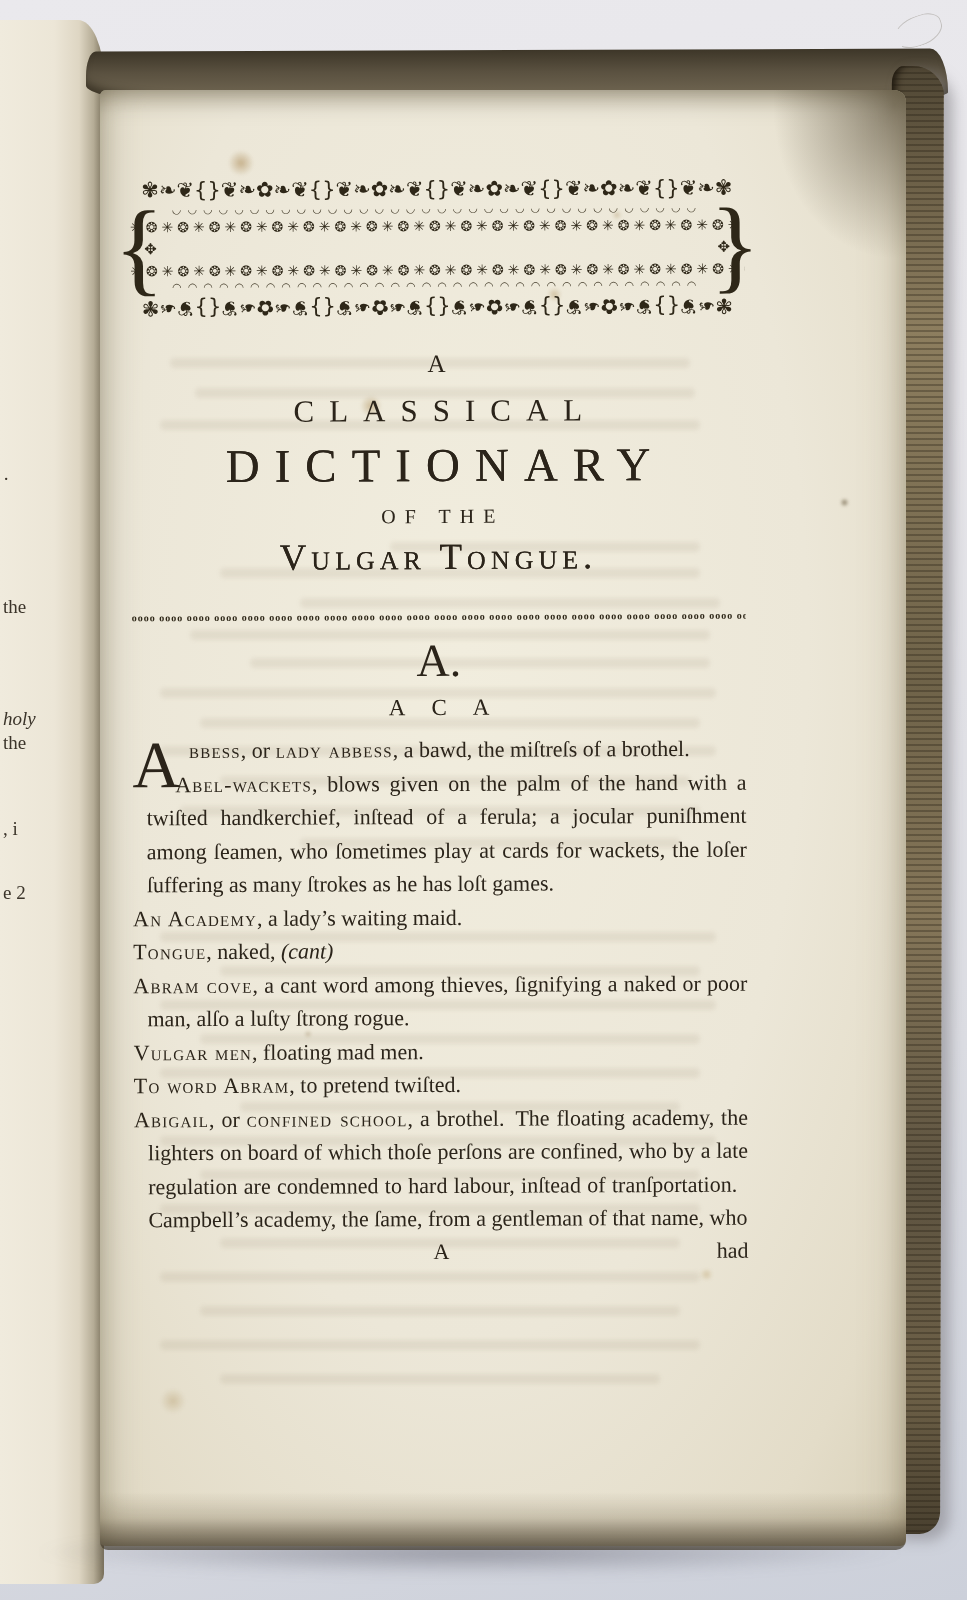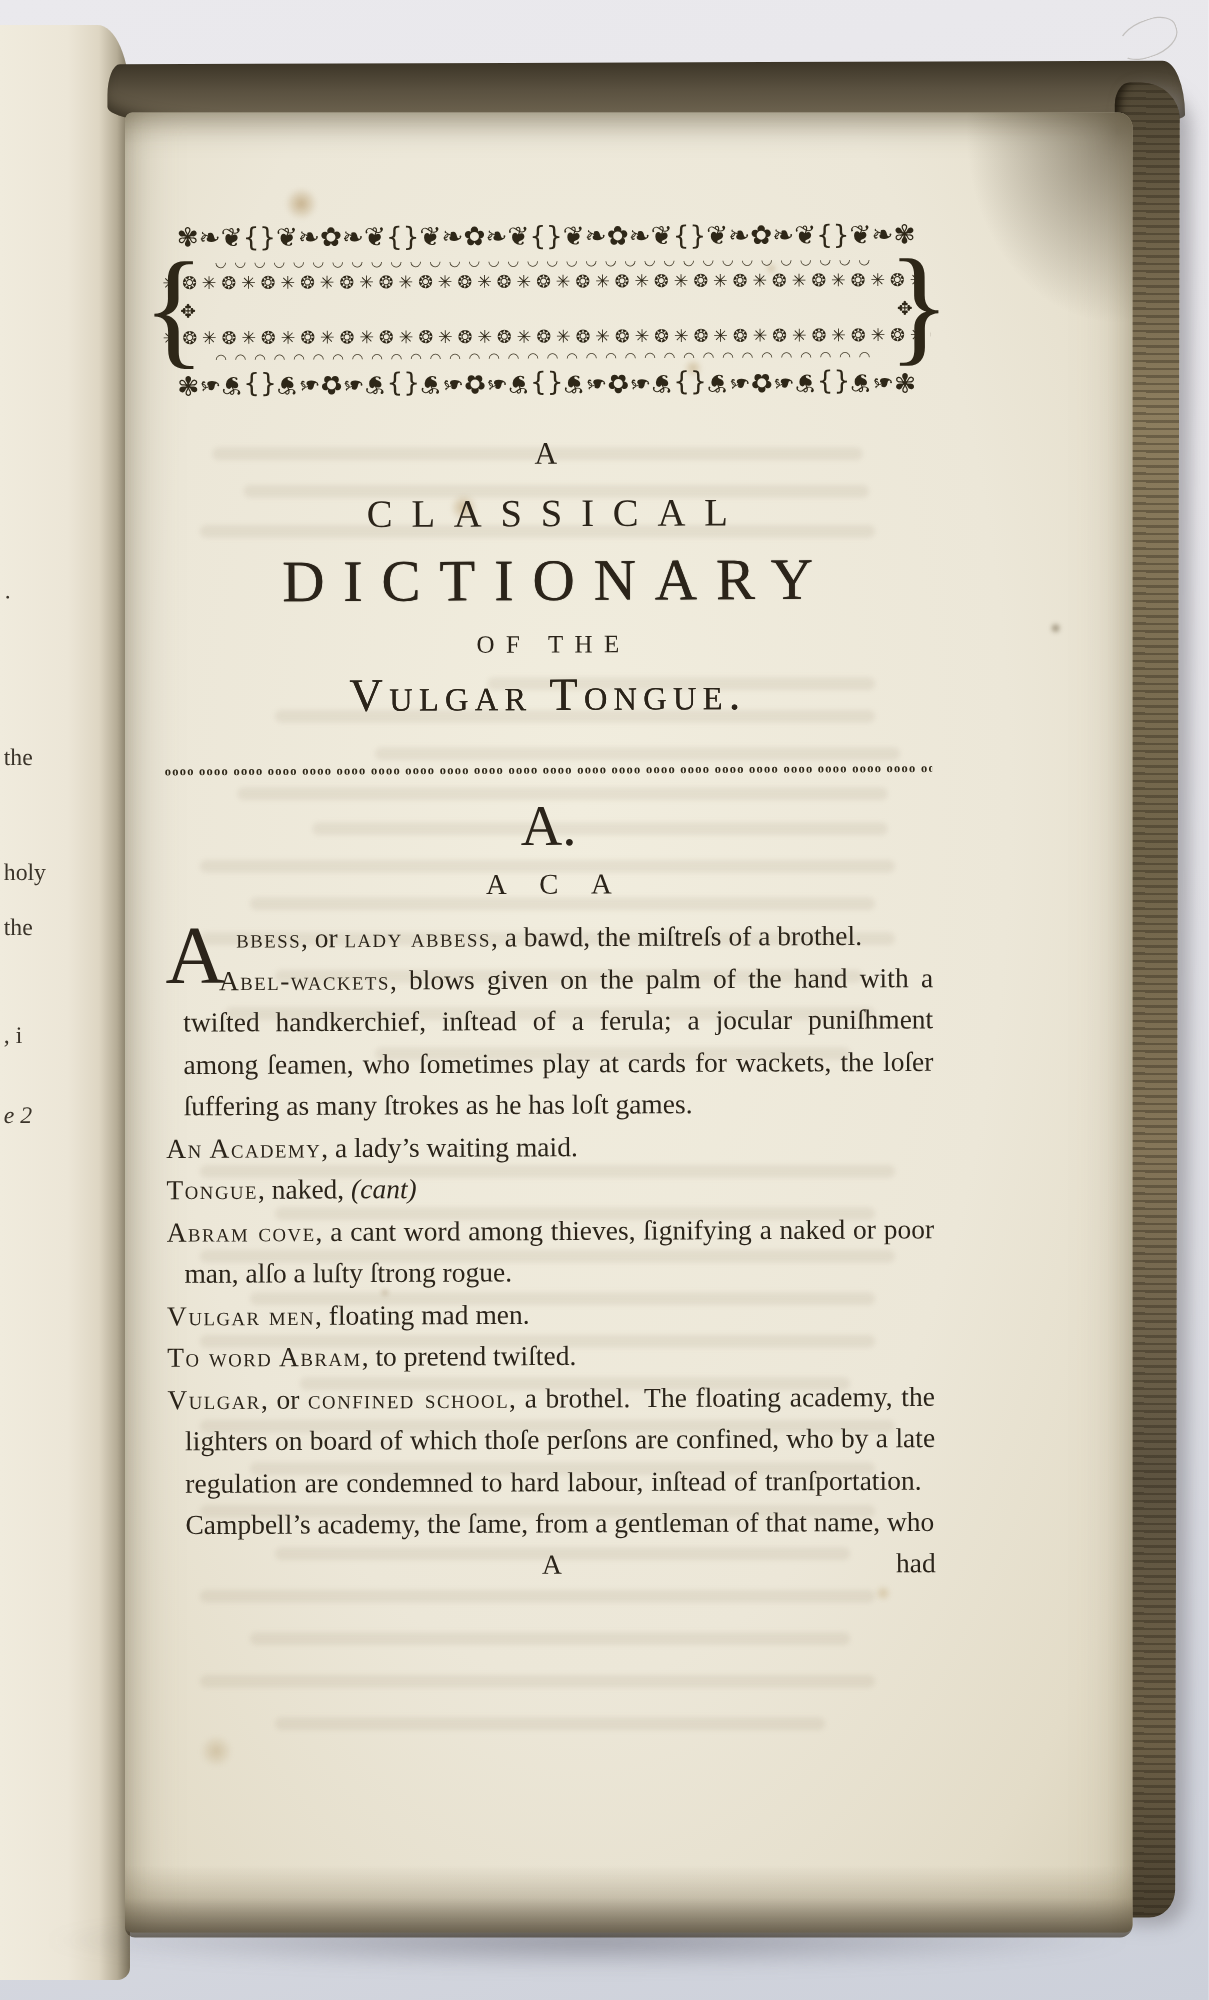--- a/index.html
+++ b/index.html
@@ -109,24 +109,24 @@
   .catchword{position:absolute;right:0;top:0;}
 </style>
 </head>
 <body>
 
 <div class="photo">
 
   <div class="facing-page" id="facing-page">
       <span class="fragment" style="top: 448px;">·</span>
       <span class="fragment" style="top: 576px;">the</span>
-      <span class="fragment" style="top: 668px;">holy</span>
+      <span class="fragment" style="top: 688px; font-style: italic;">holy</span>
       <span class="fragment" style="top: 712px;">the</span>
       <span class="fragment" style="top: 798px;">, i</span>
-      <span class="fragment" style="top: 862px; font-style: italic;">e 2</span>
+      <span class="fragment" style="top: 862px;">e 2</span>
     </div>
 
   <div class="top-edge"></div>
   <div class="fore-edge"></div>
   <div class="book-shadow"></div>
   <div class="pencil"></div>
 
   <div class="page" id="page">
     <div class="content">
 
@@ -156,21 +156,21 @@
       <div class="running-head">ACA</div>
 
       <div class="entries" id="entries">
           <p class="entry first"><span class="dropcap">A</span><span class="sc">bbess</span><span class="n">, or </span><span class="sc">lady abbess</span><span class="n">, a bawd, the miſtreſs of a brothel.</span></p>
           <p class="entry"><span class="sc">Abel-wackets</span><span class="n">, blows given on the palm of the hand with a twiſted handkerchief, inſtead of a ferula; a jocular puniſhment among ſeamen, who ſometimes play at cards for wackets, the loſer ſuffering as many ſtrokes as he has loſt games.</span></p>
           <p class="entry"><span class="sc">An Academy</span><span class="n">, a lady’s waiting maid.</span></p>
           <p class="entry"><span class="sc">Tongue</span><span class="n">, naked, </span><span class="i">(cant)</span></p>
           <p class="entry"><span class="sc">Abram cove</span><span class="n">, a cant word among thieves, ſignifying a naked or poor man, alſo a luſty ſtrong rogue.</span></p>
           <p class="entry"><span class="sc">Vulgar men</span><span class="n">, floating mad men.</span></p>
           <p class="entry"><span class="sc">To word Abram</span><span class="n">, to pretend twiſted.</span></p>
-          <p class="entry"><span class="sc">Vulgar</span><span class="n">, or </span><span class="sc">confined school</span><span class="n">, a brothel. The floating academy, the lighters on board of which thoſe perſons are confined, who by a late regulation are condemned to hard labour, inſtead of tranſportation. Campbell’s academy, the ſame, from a gentleman of that name, who</span></p>
+          <p class="entry"><span class="sc">Abigail</span><span class="n">, or </span><span class="sc">confined school</span><span class="n">, a brothel. The floating academy, the lighters on board of which thoſe perſons are confined, who by a late regulation are condemned to hard labour, inſtead of tranſportation. Campbell’s academy, the ſame, from a gentleman of that name, who</span></p>
         </div>
 
       <div class="footer">
         <span class="signature">A</span>
         <span class="catchword">had</span>
       </div>
 
     </div>
   <div class="ghost" style="left: 70px; top: 268px; width: 520px;"></div>
       <div class="ghost" style="left: 95px; top: 298px; width: 500px;"></div>

